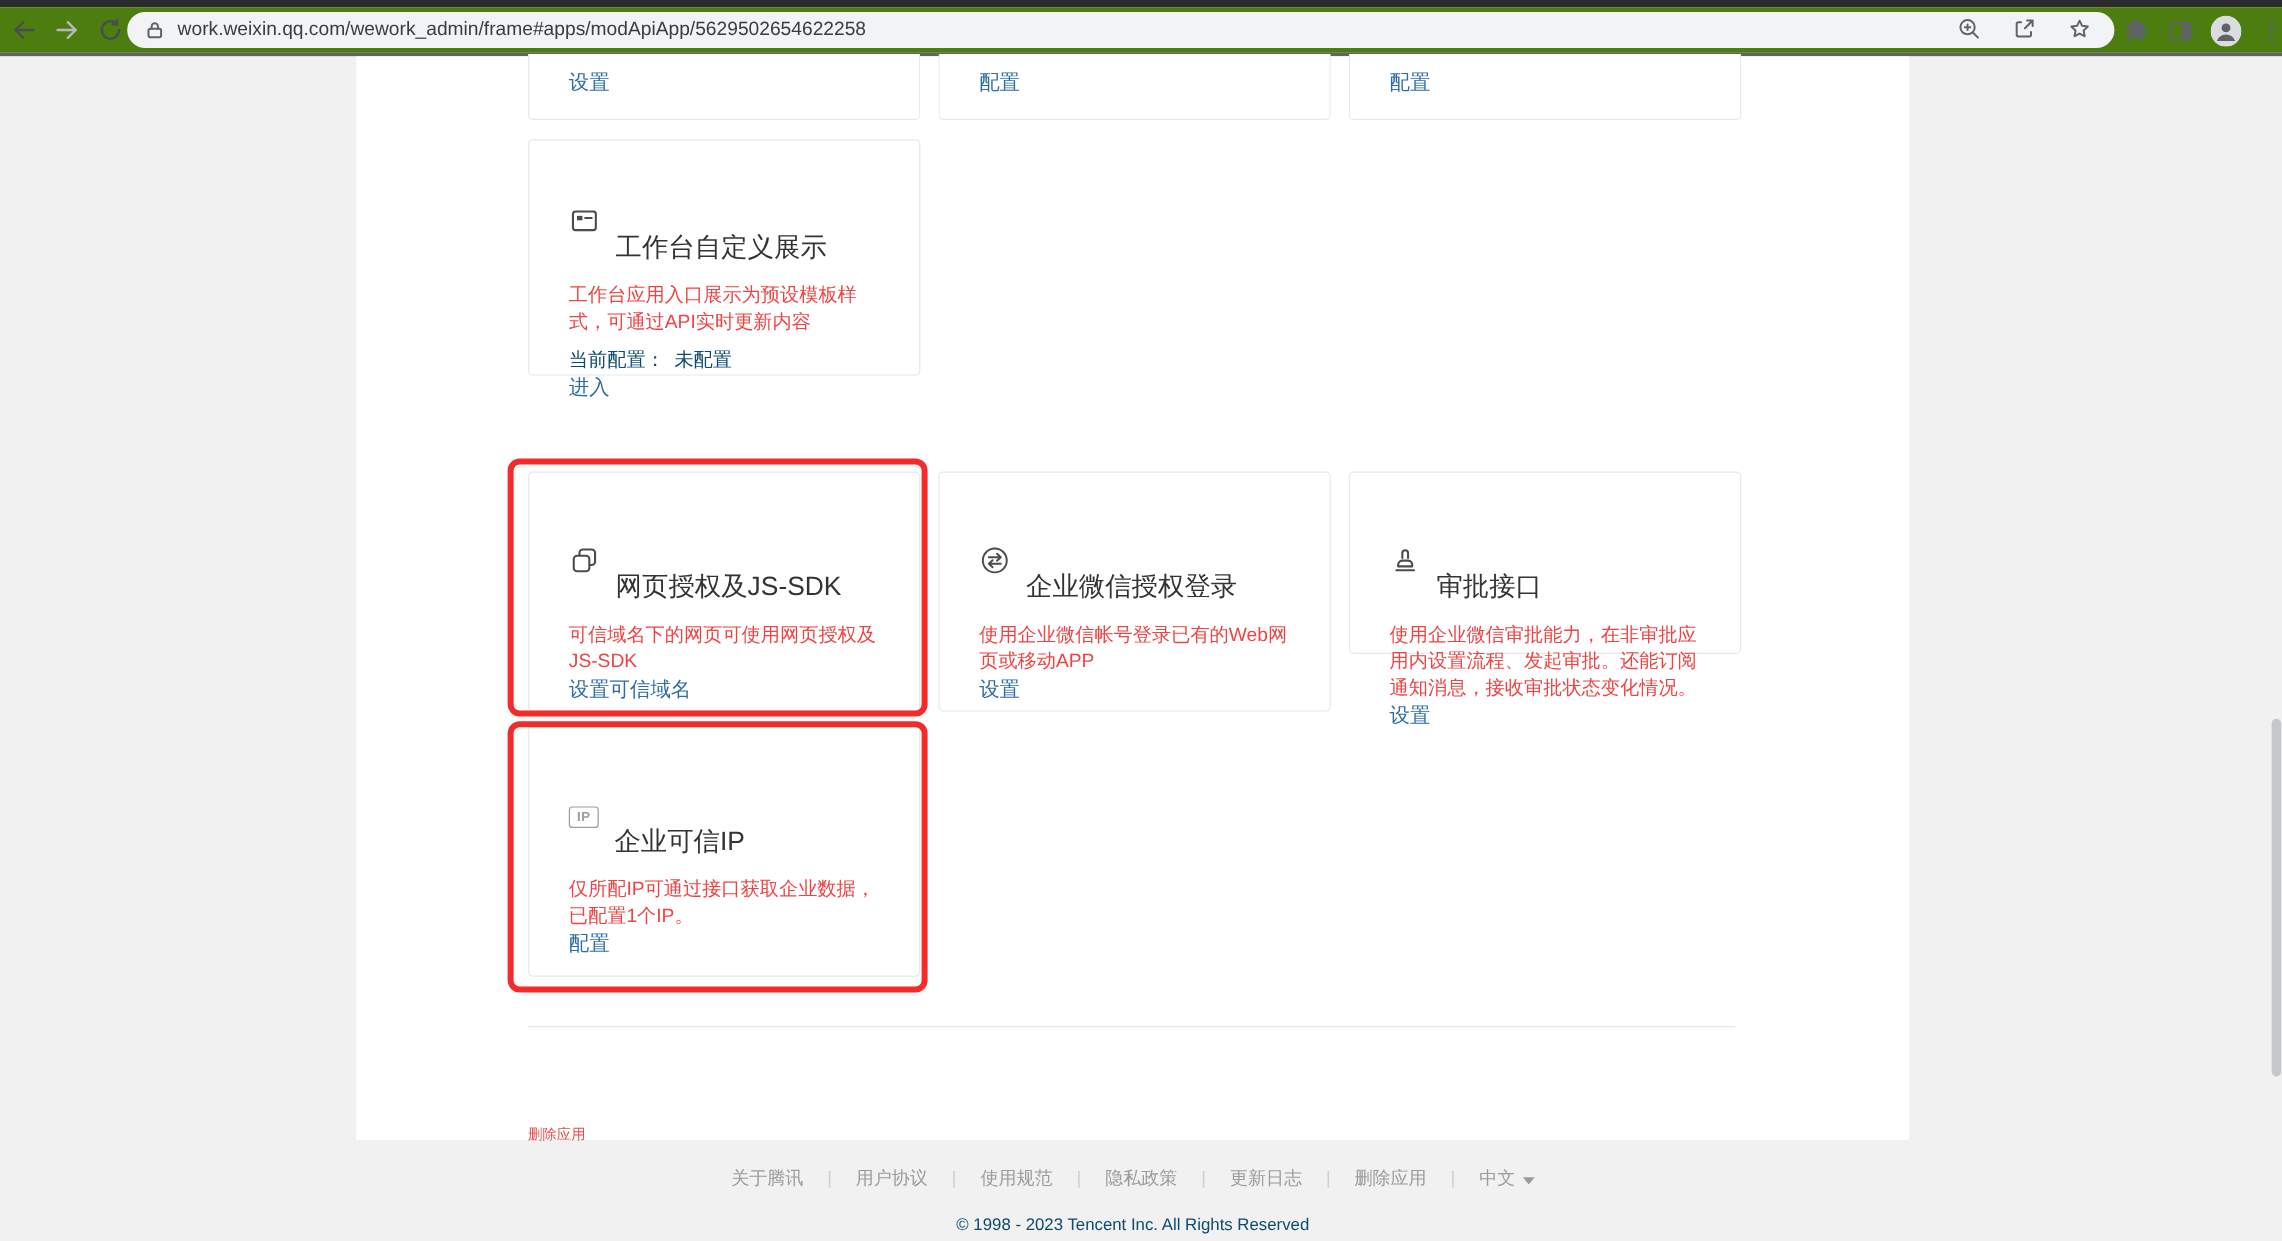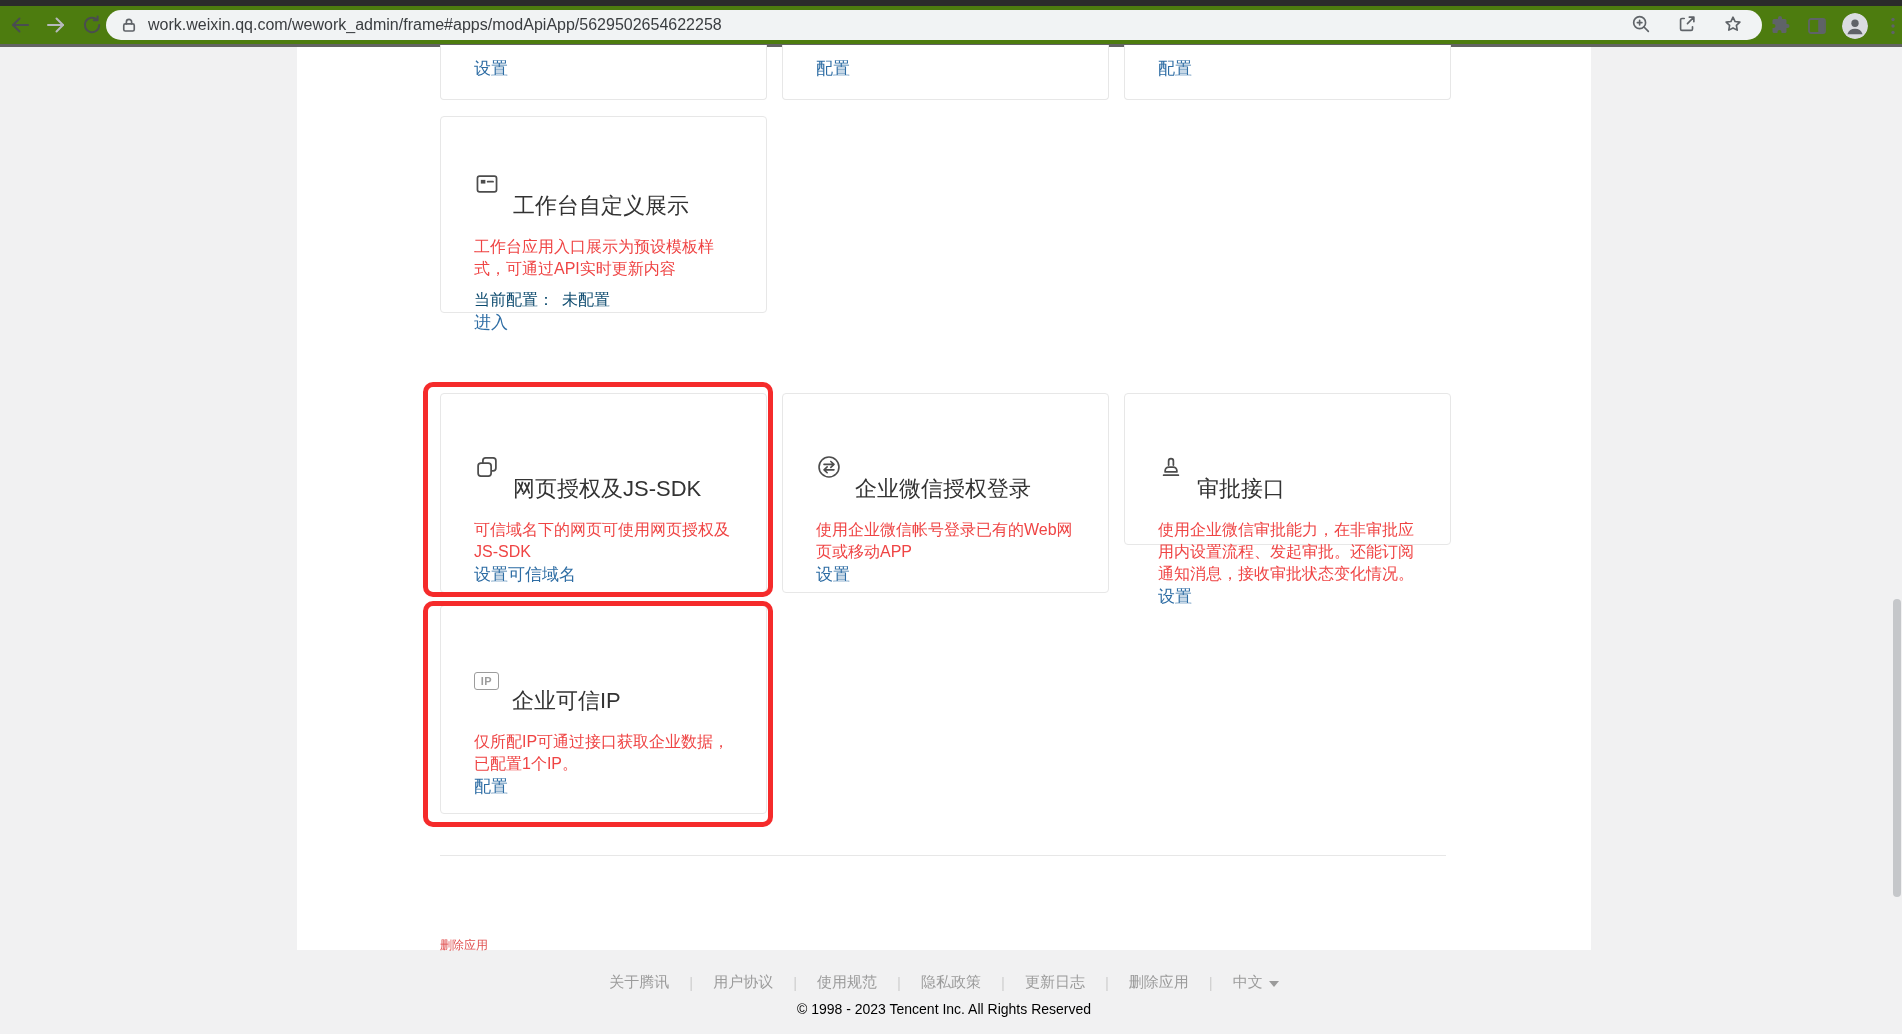--- a/index.html
+++ b/index.html
@@ -50,21 +50,21 @@
   .delete-link { position:absolute; left:143px; top:890px; font-size:12px;
     color:var(--danger-red,#e0504f); cursor:pointer; width:fit-content; }
 
   .footer { position:absolute; left:297px; top:926px; width:1294px; text-align:center; }
   .footer-links { font-size:15px; color:#9b9b9b; display:flex; justify-content:center;
     align-items:center; gap:20px; }
   .footer-links .sep { color:#cfcfcf; }
   .flink { cursor:pointer; }
   .caret { display:inline-block; width:0; height:0; border-left:5px solid transparent;
     border-right:5px solid transparent; border-top:6px solid #9b9b9b; margin-left:6px; }
-  .copyright { margin-top:9px; font-size:14px; color:#000000; }
+  .copyright { margin-top:20px; font-size:14px; color:#0c4a6e; }
 
   .scroll-thumb { position:absolute; right:1px; top:552px; width:8px; height:298px;
     background:#c5c7ca; border-radius:4px; }
 </style>
 </head>
 <body>
 
 <div class="top-strip"></div>
 
 <div class="toolbar">

